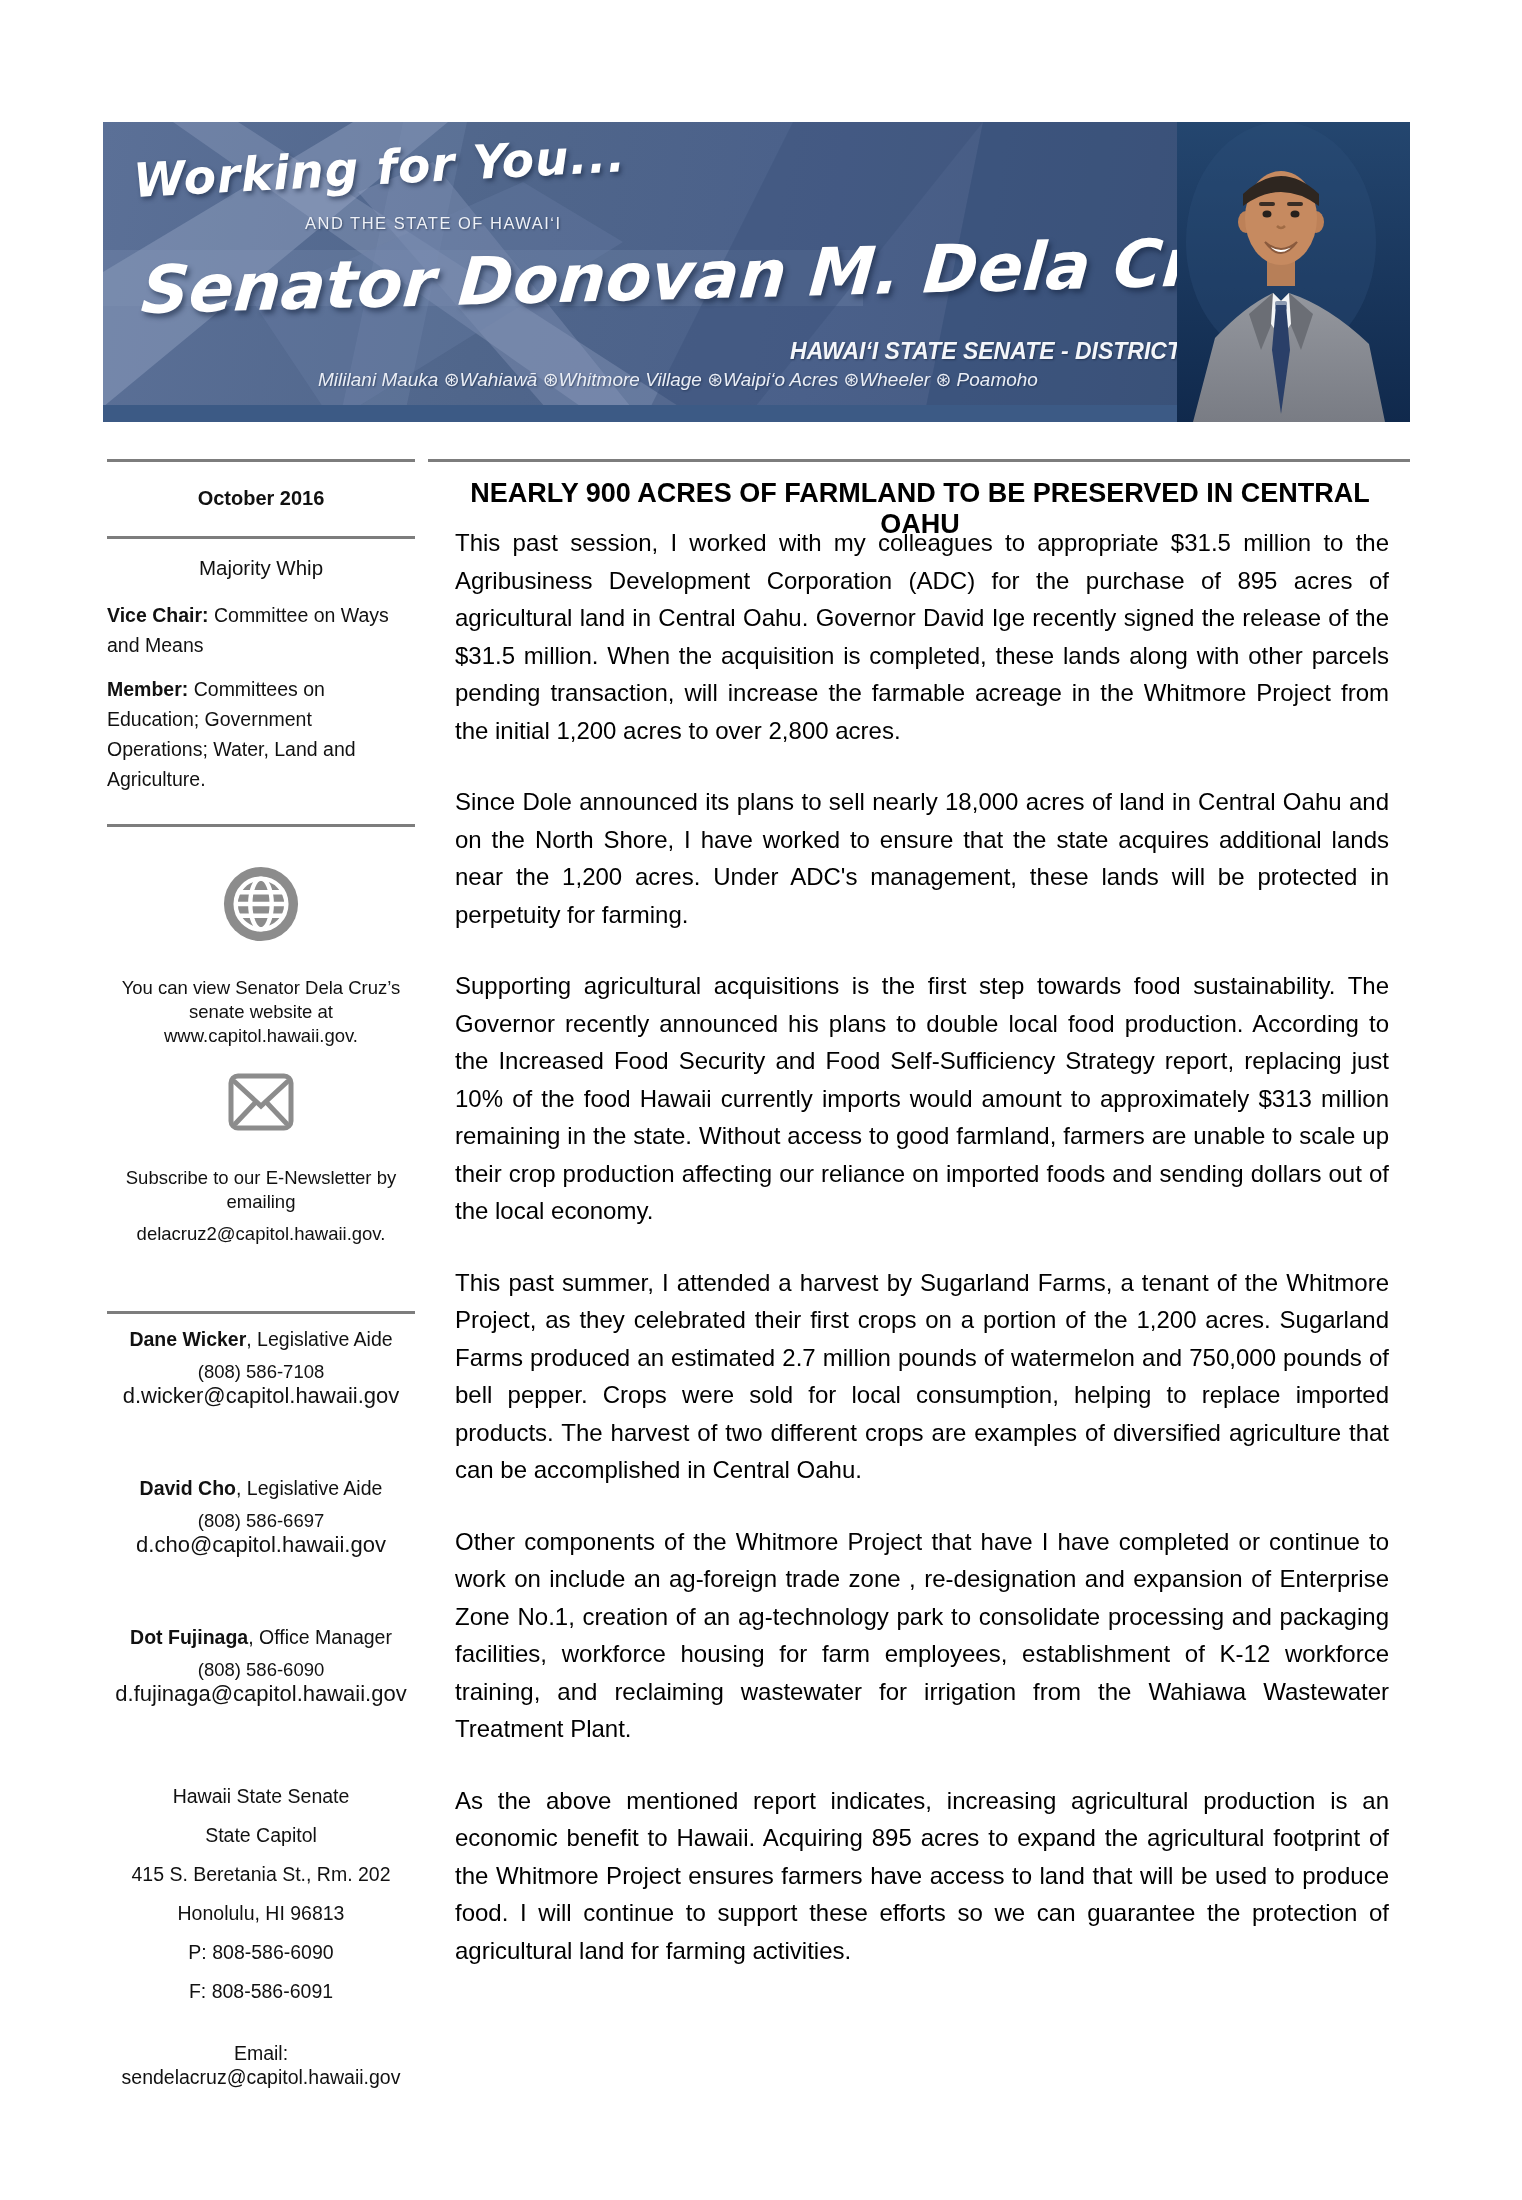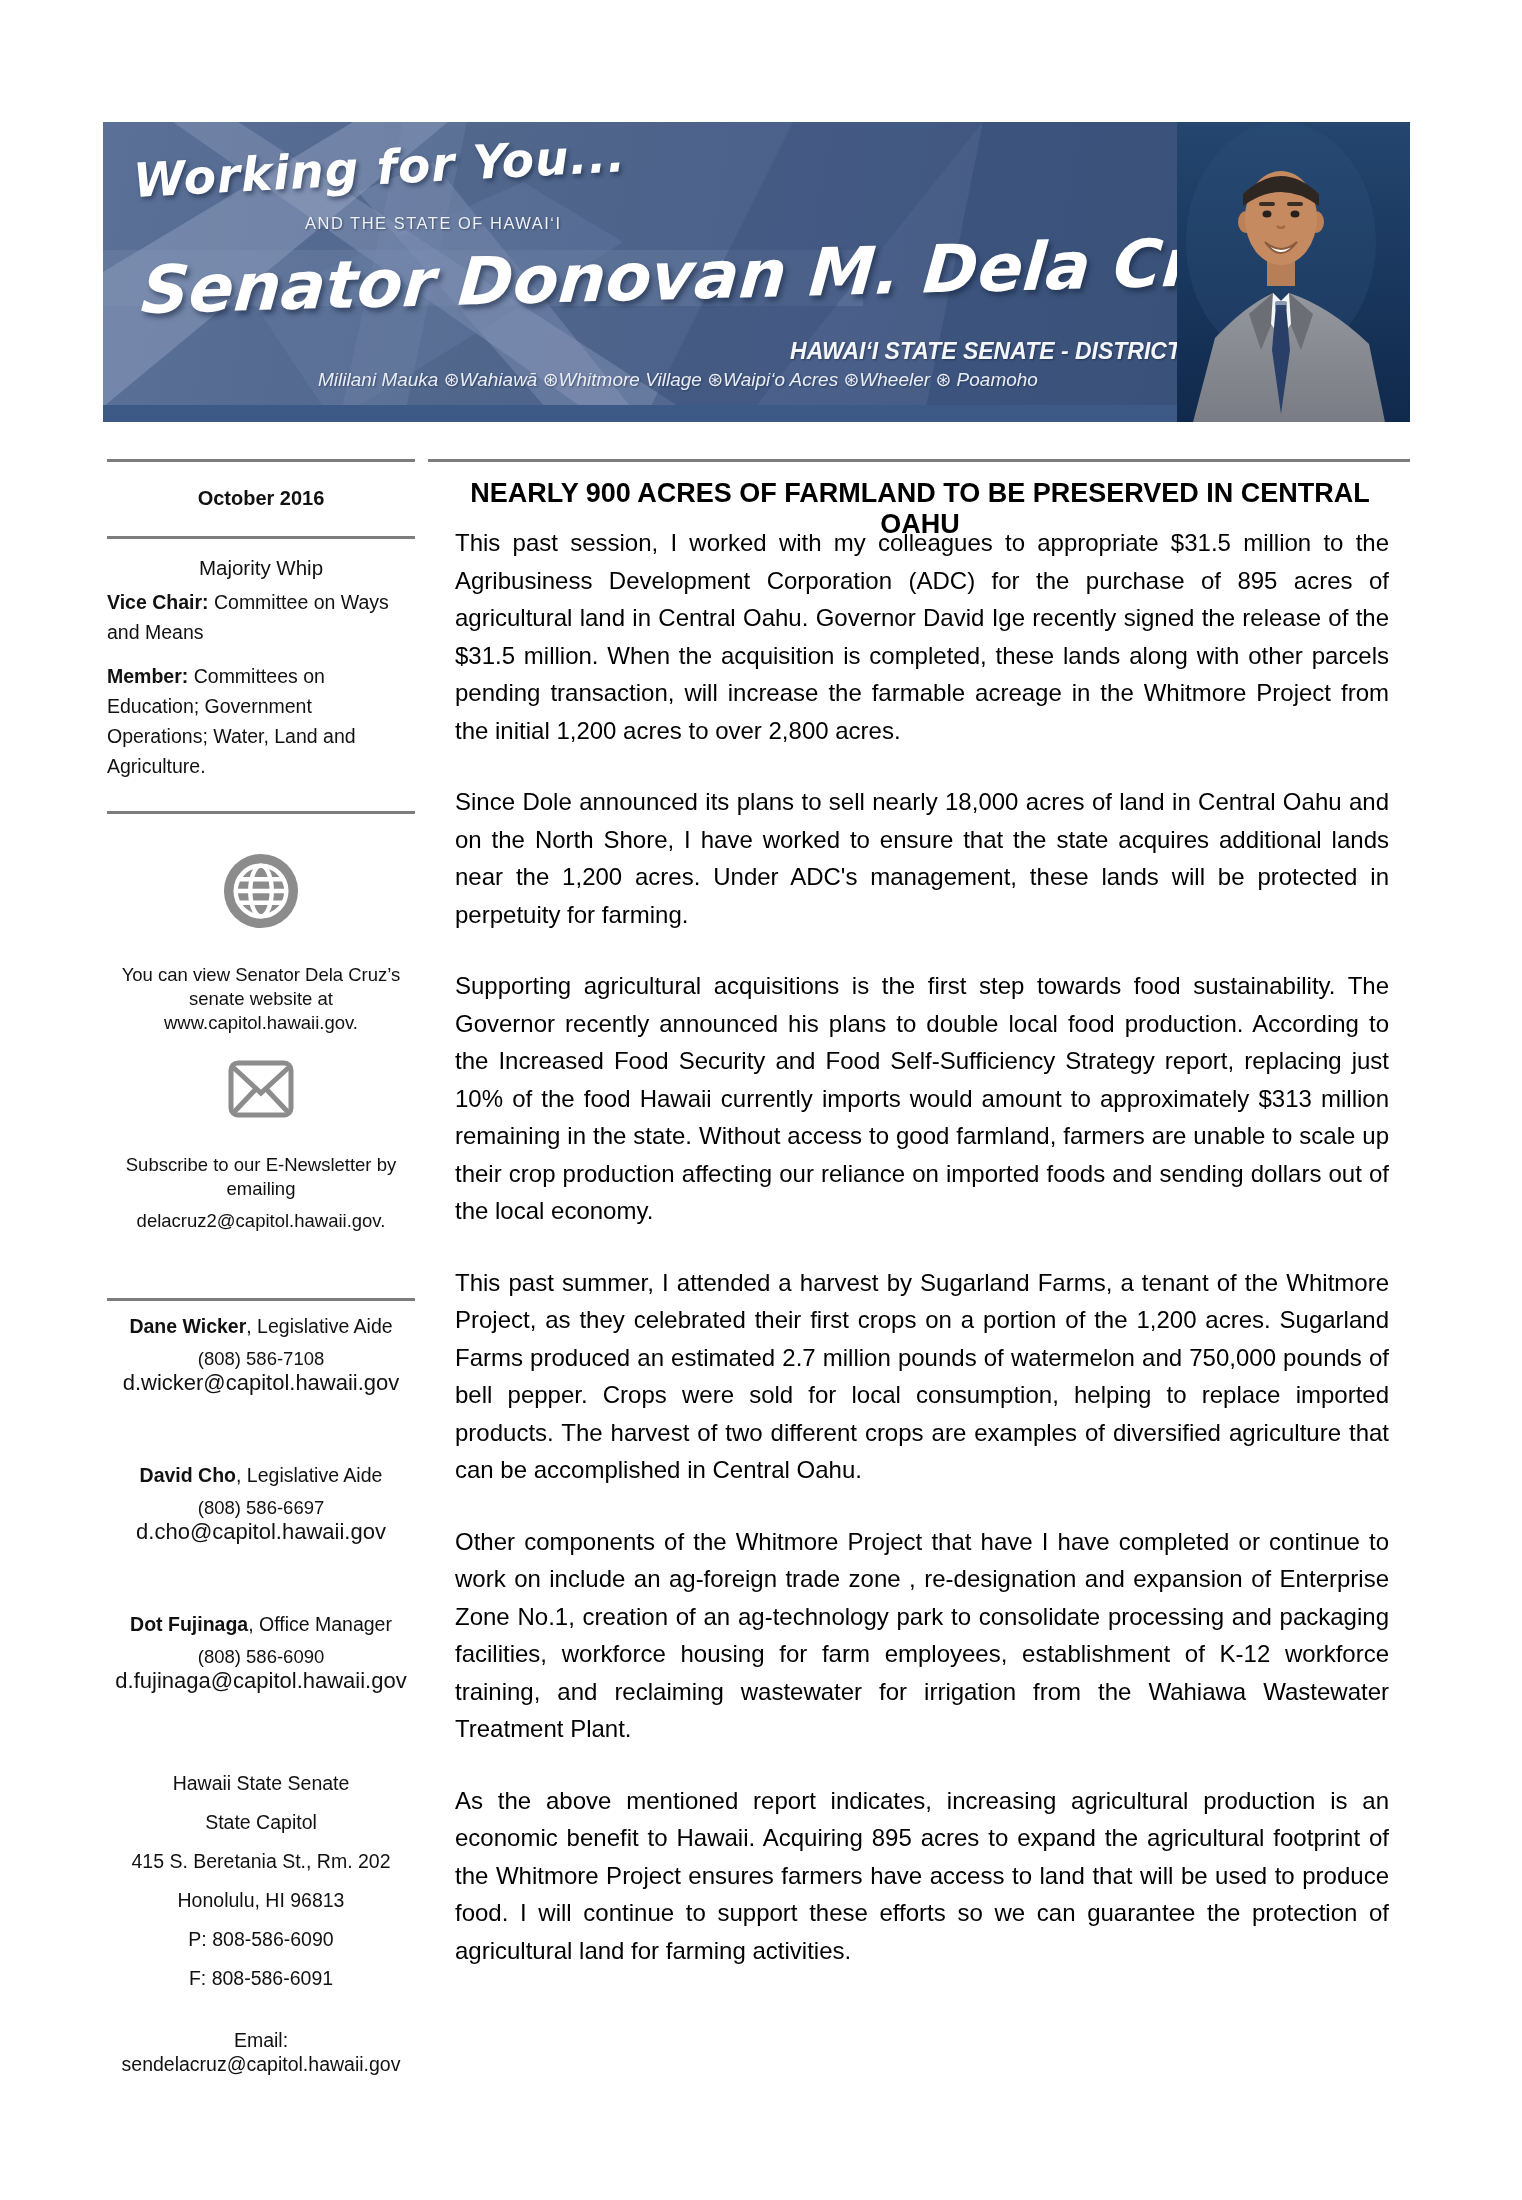--- a/index.html
+++ b/index.html
@@ -27,21 +27,21 @@
   .photo{position:absolute;right:0;top:0;width:233px;height:300px;}
 
   
   .rule{background:#7d7d7d;height:3px;border:none;margin:0;}
 
   
   .sidebar{position:absolute;left:107px;top:459px;width:308px;text-align:center;font-size:19.5px;line-height:24px;}
   .sb-date{margin-top:24px;font-weight:bold;font-size:20px;}
   .sb-rule2{margin-top:26px;}
   .sb-whip{margin-top:17px;font-weight:normal;font-size:20.5px;}
-  .sb-committee{margin-top:7px;text-align:left;line-height:30px;}
+  .sb-committee{margin-top:20px;text-align:left;line-height:30px;}
   .sb-committee.member{margin-top:14px;}
   .sb-rule3{margin-top:30px;}
   .sb-icon{margin-top:38px;}
   .sb-icon.mail{margin-top:25px;}
   .sb-note{margin-top:28px;font-size:18.5px;line-height:24px;}
   .sb-note.subscribe{margin-top:30px;}
   .sb-email{margin-top:8px;font-size:18.5px;}
   .sb-rule4{margin-top:65px;}
   .staff-name{margin-top:13px;}
   .staff-name.later{margin-top:68px;}

